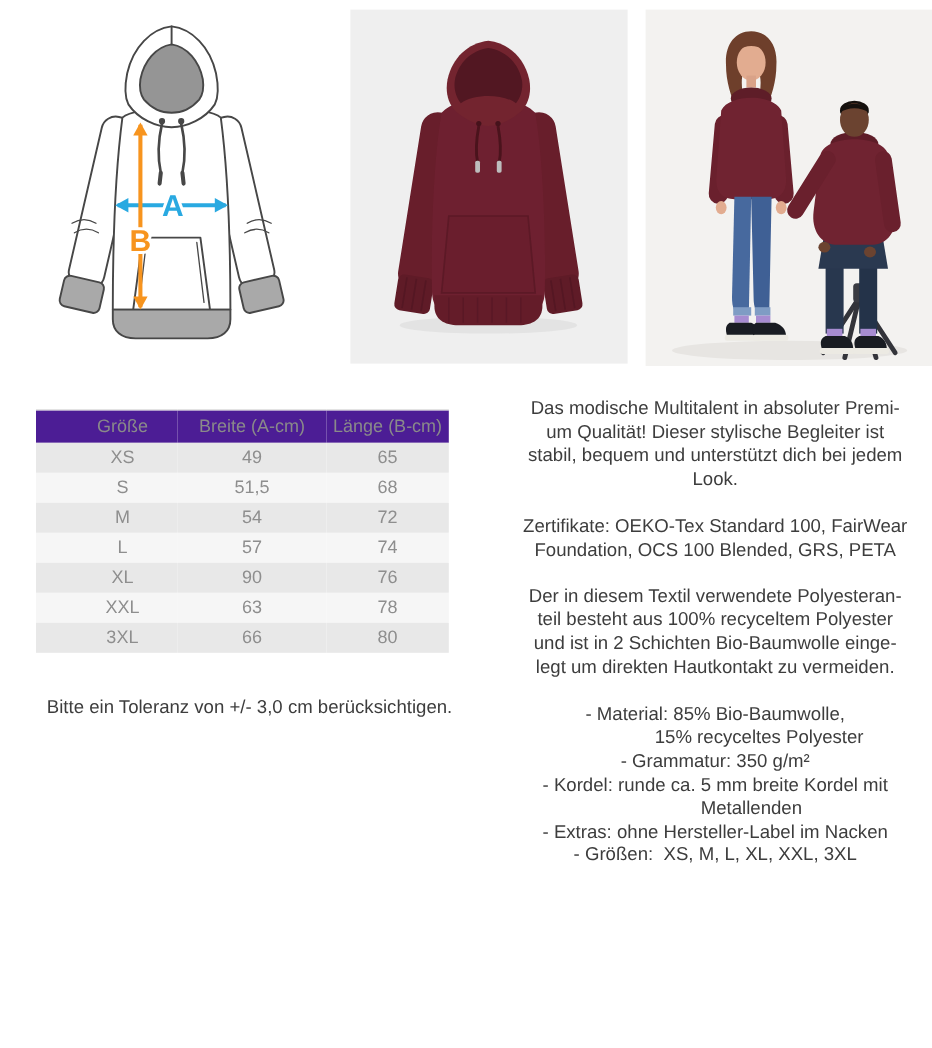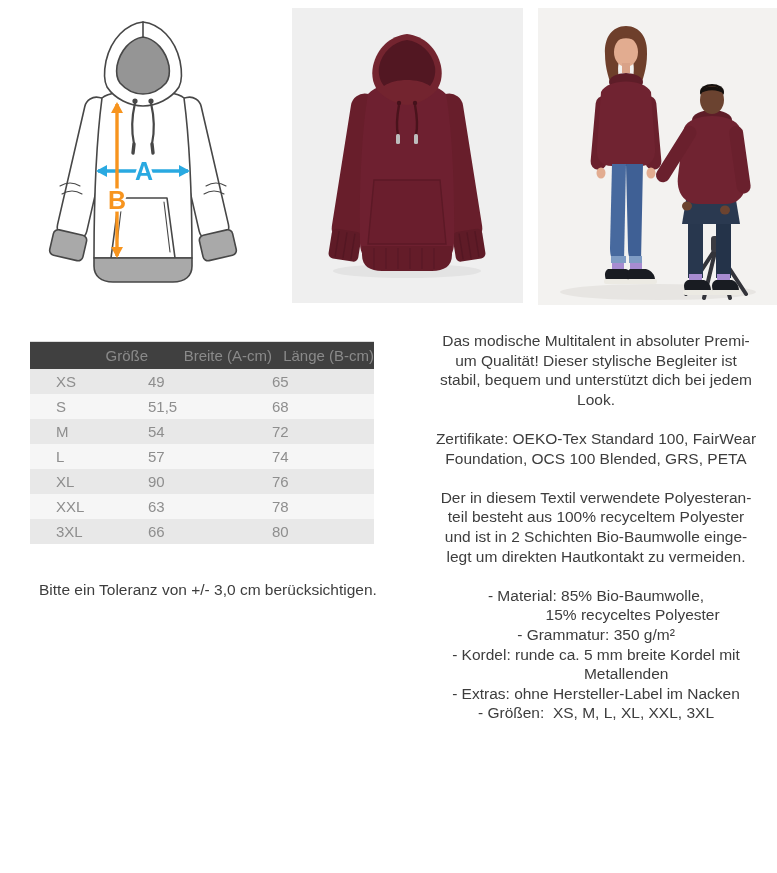--- a/index.html
+++ b/index.html
@@ -10,22 +10,22 @@
   }
   .panel{position:absolute;overflow:hidden;}
   #diagram-panel{left:18px;top:8px;width:252px;height:298px;background:#ffffff;}
   #product-panel{left:292px;top:8px;width:231px;height:295px;background:#efefef;}
   #models-panel{left:538px;top:8px;width:239px;height:297px;background:#f3f2f0;}
   .panel svg{display:block;width:100%;height:100%;}
 
   
   #size-table-wrap{position:absolute;left:30px;top:341px;width:344px;}
   table.size-table{border-collapse:collapse;width:344px;font-size:15px;color:#8e8e8e;border-top:1px solid #dcdcdc;}
-  table.size-table th{font-weight:400;text-align:right;height:27px;color:#8a8a8a;background:#404040;padding:0;}
-  table.size-table td{height:25px;padding:0;}
+  table.size-table th{font-weight:400;text-align:center;height:27px;color:#8a8a8a;background:#4c1d95;padding:0;}
+  table.size-table td{height:25px;padding:0;text-align:center;}
   table.size-table th:nth-child(1),table.size-table td:nth-child(1){width:92px;padding-left:26px;}
   table.size-table th:nth-child(2),table.size-table td:nth-child(2){width:124px;}
   table.size-table th:nth-child(3),table.size-table td:nth-child(3){width:102px;}
   table.size-table tbody tr:nth-child(odd){background:#e8e8e8;}
   table.size-table tbody tr:nth-child(even){background:#f6f6f6;}
 
   #tolerance-note{position:absolute;left:39px;top:581px;font-size:15.5px;color:#3d3d3d;}
 
   
   #description-col{position:absolute;left:420px;top:331px;width:352px;font-size:15.5px;line-height:19.6px;color:#3d3d3d;text-align:center;}

